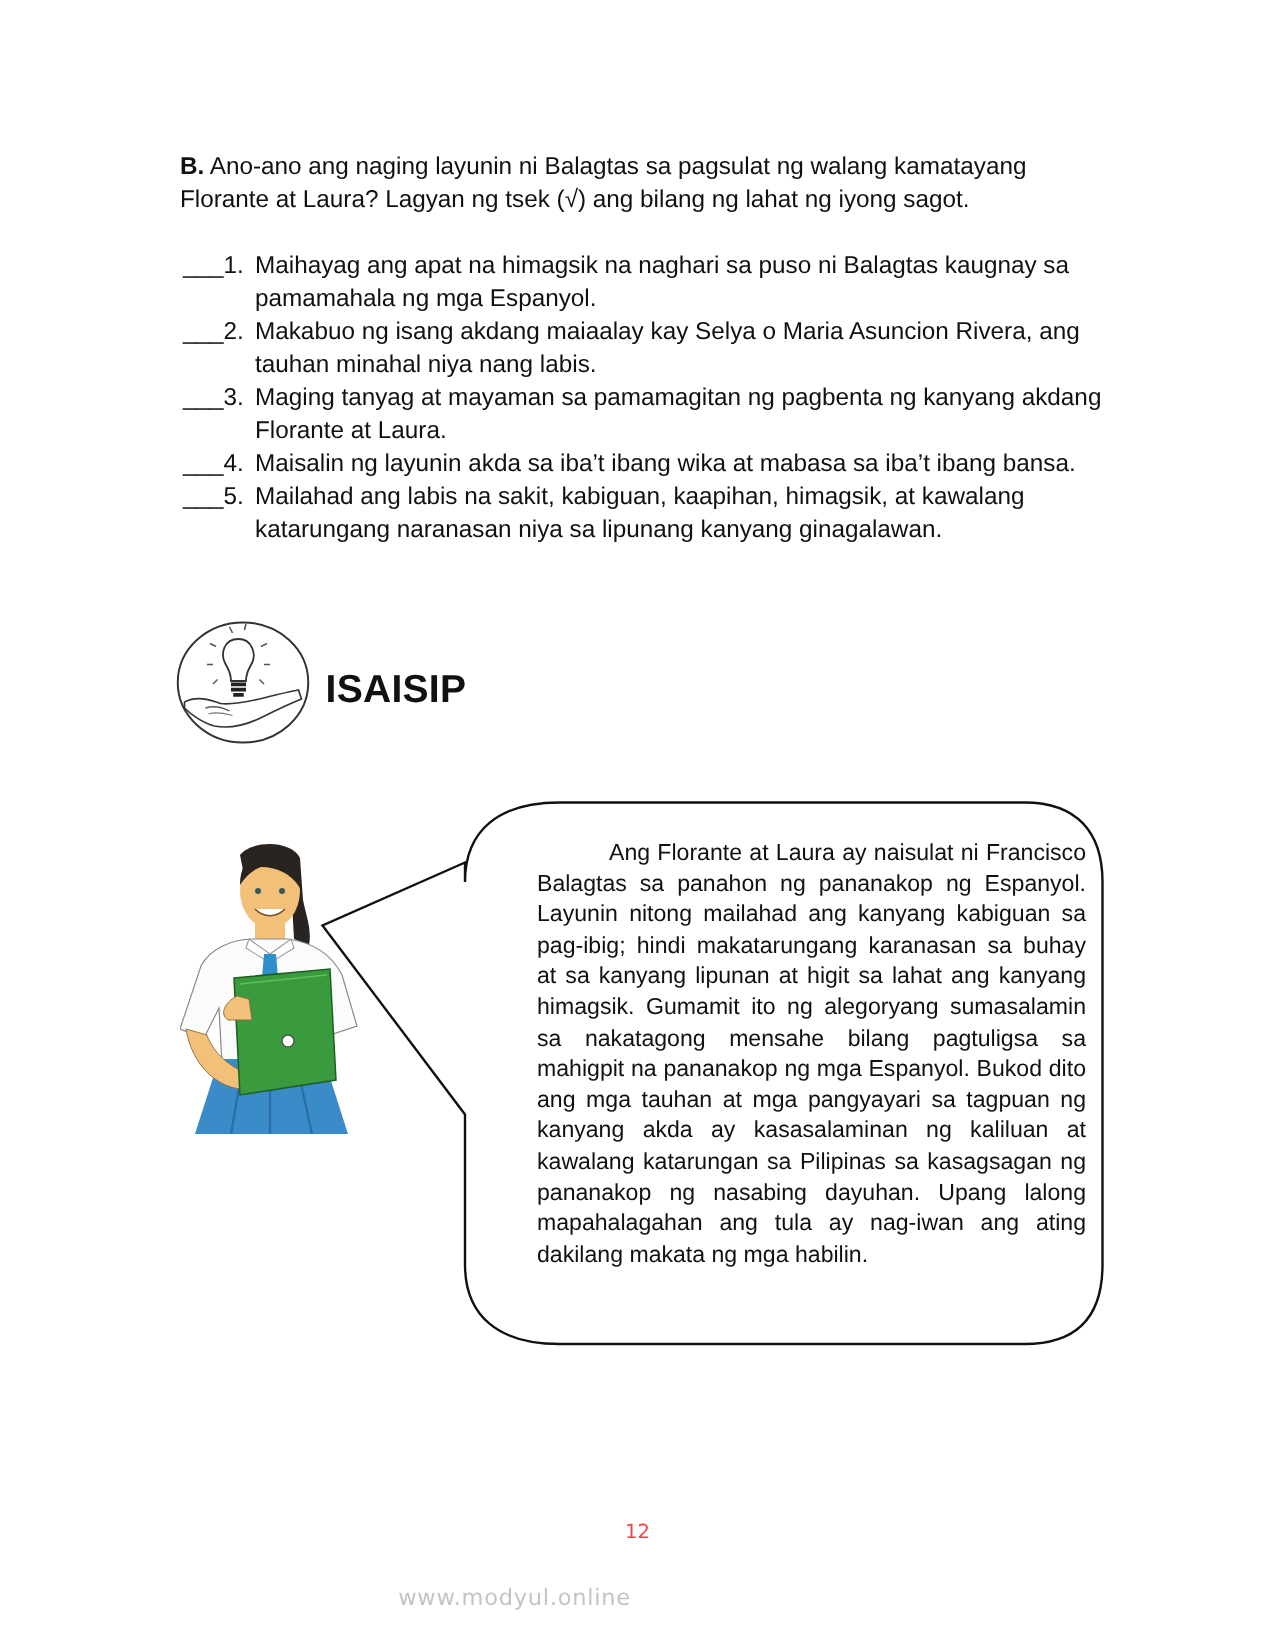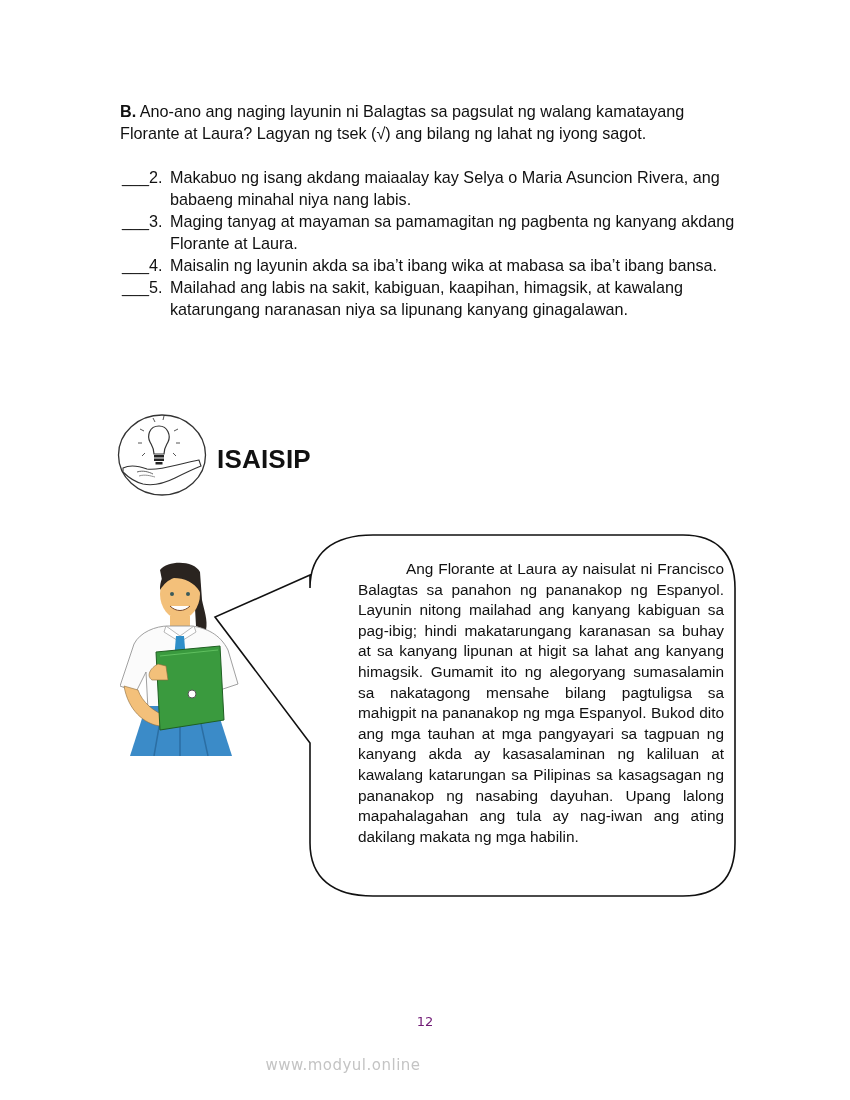--- a/index.html
+++ b/index.html
@@ -9,34 +9,38 @@
   .items { position: absolute; left: 122px; top: 166px; width: 620px; font-size: 16.2px; line-height: 22px; }
   .item { display: flex; }
   .item .blank { width: 48px; flex: none; white-space: nowrap; }
   .item .txt { flex: 1; }
   .icon-circle { position: absolute; left: 117px; top: 414px; width: 90px; height: 82px; }
   .section-title { position: absolute; left: 217px; top: 444px; font-size: 26px; font-weight: bold; letter-spacing: 0.2px; }
   .student { position: absolute; left: 120px; top: 560px; width: 125px; height: 196px; }
   .bubble { position: absolute; left: 213px; top: 533px; width: 524px; height: 365px; }
   .bubble-text { position: absolute; left: 338px; top: 559px; width: 366px; font-size: 15.4px; line-height: 20.6px; text-align: justify; margin-left: 20px; }
   .bubble-text p { margin: 0; text-indent: 48px; }
-  .page-number { position: absolute; left: 0; width: 850px; top: 1014px; text-align: center; font-family: "DejaVu Sans", sans-serif; font-size: 13px; color: #701a75; }
+  .page-number { position: absolute; left: 0; width: 850px; top: 1014px; text-align: center; font-family: "DejaVu Sans", sans-serif; font-size: 13px; color: #ef4444; }
   .watermark { position: absolute; left: 0; width: 686px; top: 1056px; text-align: center; font-family: "DejaVu Sans", sans-serif; font-size: 15px; color: #c4c4c4; letter-spacing: 0.5px; }
 </style>
 </head>
 <body>
 
 <div class="question">
   <b>B.</b><span> Ano-ano ang naging layunin ni Balagtas sa pagsulat ng walang kamatayang Florante at Laura? Lagyan ng tsek (√) ang bilang ng lahat ng iyong sagot.</span>
 </div>
 
 <div class="items">
   <div class="item">
+    <span class="blank"><span>___</span><span>1.</span></span>
+    <span class="txt">Maihayag ang apat na himagsik na naghari sa puso ni Balagtas kaugnay sa pamamahala ng mga Espanyol.</span>
+  </div>
+  <div class="item">
     <span class="blank"><span>___</span><span>2.</span></span>
-    <span class="txt">Makabuo ng isang akdang maiaalay kay Selya o Maria Asuncion Rivera, ang babaeng minahal niya nang labis.</span>
+    <span class="txt">Makabuo ng isang akdang maiaalay kay Selya o Maria Asuncion Rivera, ang tauhan minahal niya nang labis.</span>
   </div>
   <div class="item">
     <span class="blank"><span>___</span><span>3.</span></span>
     <span class="txt">Maging tanyag at mayaman sa pamamagitan ng pagbenta ng kanyang akdang Florante at Laura.</span>
   </div>
   <div class="item">
     <span class="blank"><span>___</span><span>4.</span></span>
     <span class="txt">Maisalin ng layunin akda sa iba’t ibang wika at mabasa sa iba’t ibang bansa.</span>
   </div>
   <div class="item">

